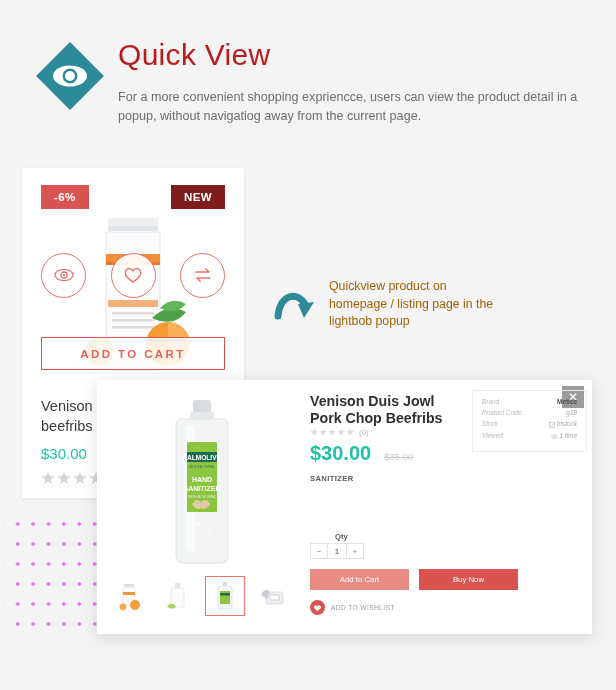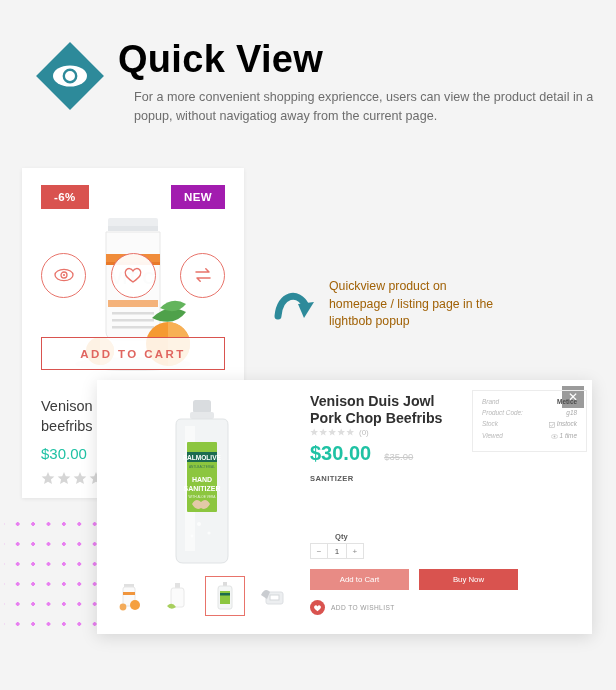--- a/index.html
+++ b/index.html
@@ -25,40 +25,40 @@
   .diamond-wrap {
     position: absolute; left: 0; top: 4px; width: 68px; height: 68px;
   }
   .diamond {
     position: absolute; left: 10px; top: 10px; width: 48px; height: 48px;
     background: #2d8a9a; transform: rotate(45deg);
   }
   .diamond-eye { position: absolute; left: 16px; top: 22px; width: 36px; height: 24px; }
   .title {
     position: absolute; left: 82px; top: 0px;
-    font-size: 38px; font-weight: 700; color: #000000; letter-spacing: 0.3px;
+    font-size: 30px; font-weight: 400; color: #b91c1c; letter-spacing: 0.3px;
   }
   .subtitle {
-    position: absolute; left: 98px; top: 50px; width: 480px;
+    position: absolute; left: 82px; top: 50px; width: 480px;
     font-size: 12.6px; line-height: 19px; color: #6d6d6d;
   }
 
   
   .product-card {
     position: absolute; left: 22px; top: 168px; width: 222px; height: 330px;
     background: #ffffff; box-shadow: 0 1px 4px rgba(0,0,0,0.07);
     z-index: 2;
   }
   .badge {
     position: absolute; top: 17px; height: 24px; line-height: 24px;
     padding: 0 13px; font-size: 11.5px; font-weight: bold; color: #fff;
     letter-spacing: 0.4px;
   }
   .badge-sale { left: 19px; background: #d9534f; }
-  .badge-new  { right: 19px; background: #a21caf; }
+  .badge-new  { right: 19px; background: #7f1d1d; }
 
   .prod-img { position: absolute; left: 34px; top: 28px; width: 155px; height: 180px; }
 
   .actions { position: absolute; left: 19px; top: 82px; width: 184px; height: 50px;
              display: flex; justify-content: space-between; align-items: center; }
   .act-circle {
     width: 45px; height: 45px; border-radius: 50%;
     border: 1.3px solid #e8736a; background: rgba(255,255,255,0.93);
     display: flex; align-items: center; justify-content: center;
   }

